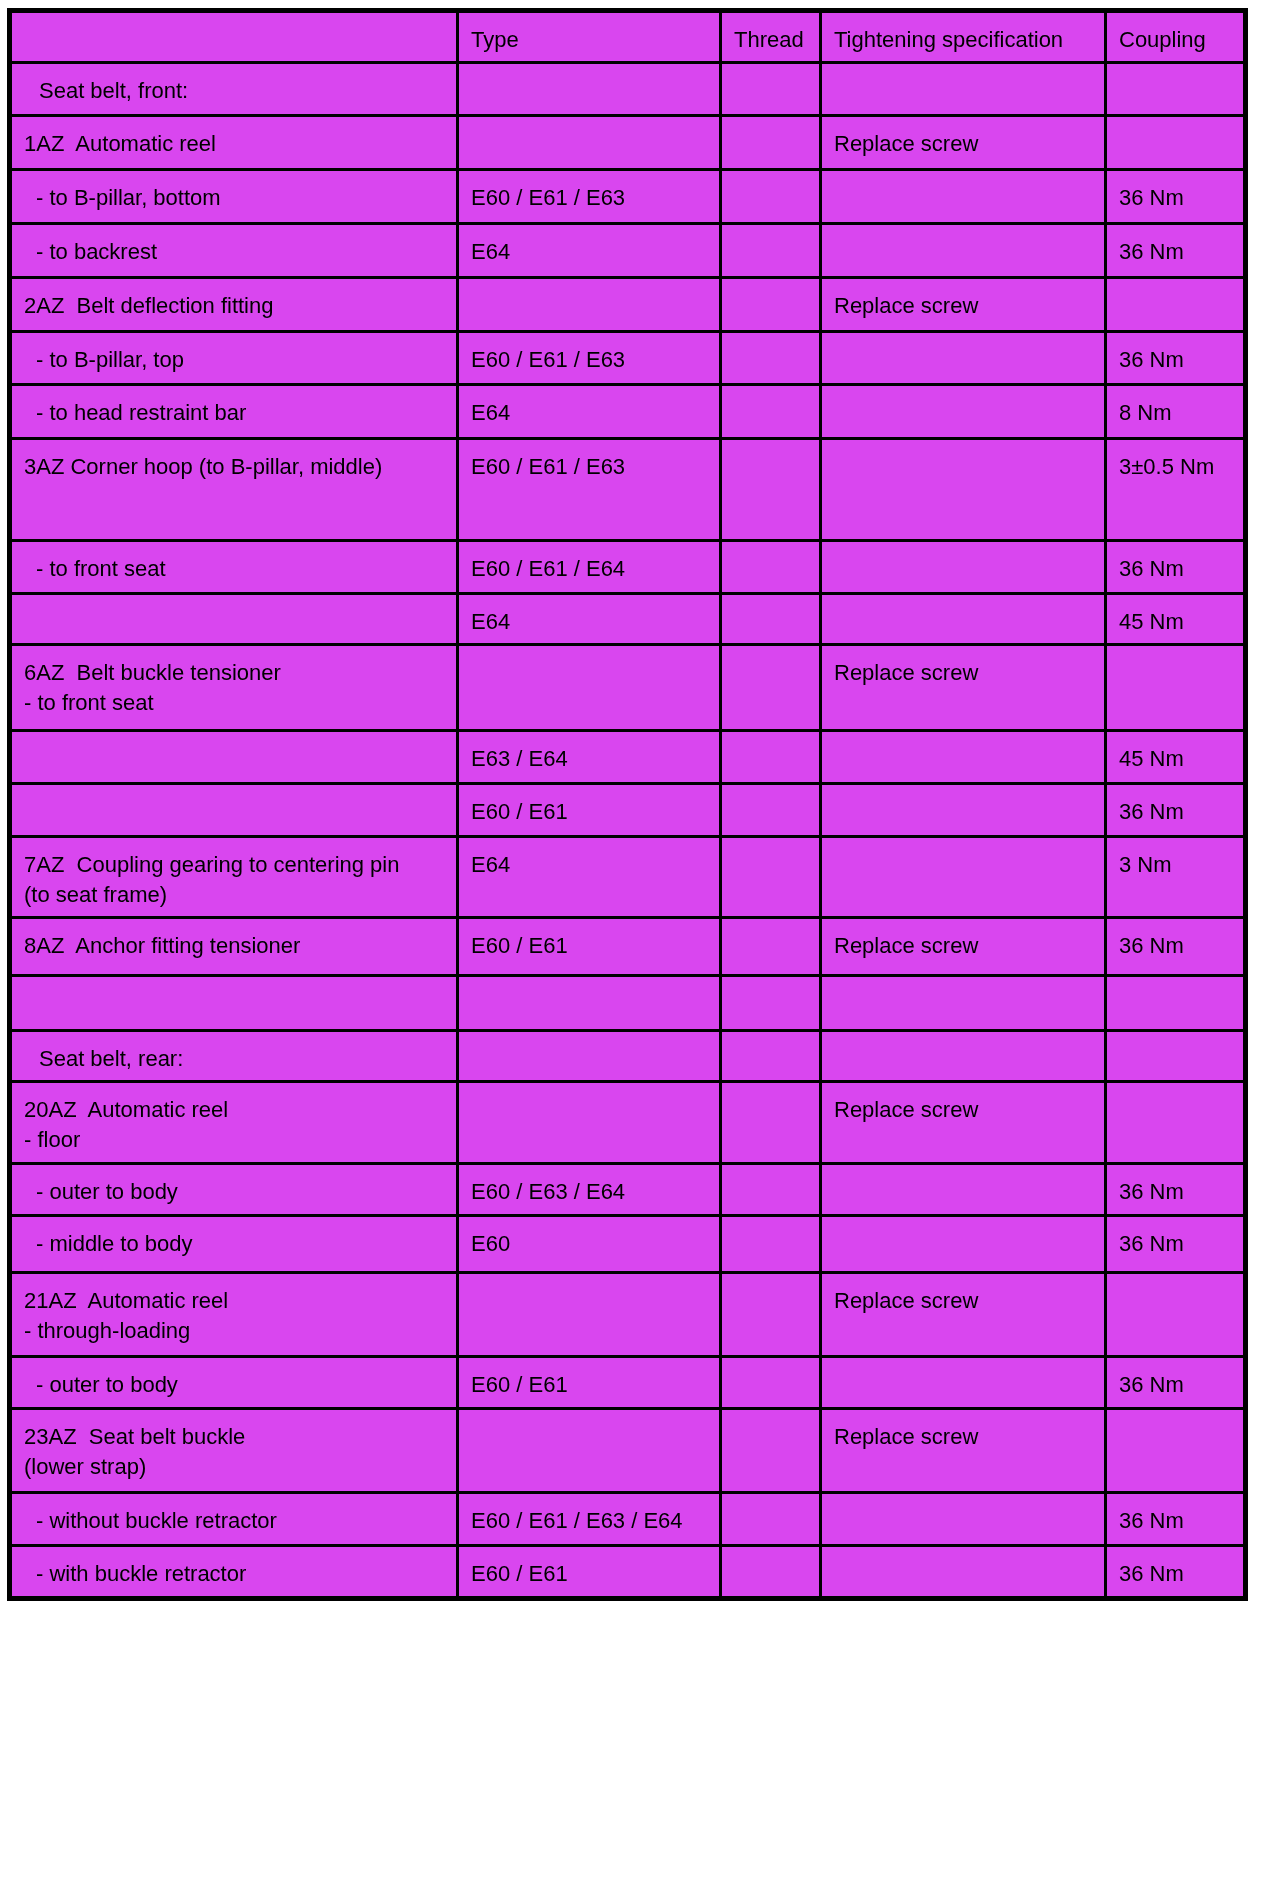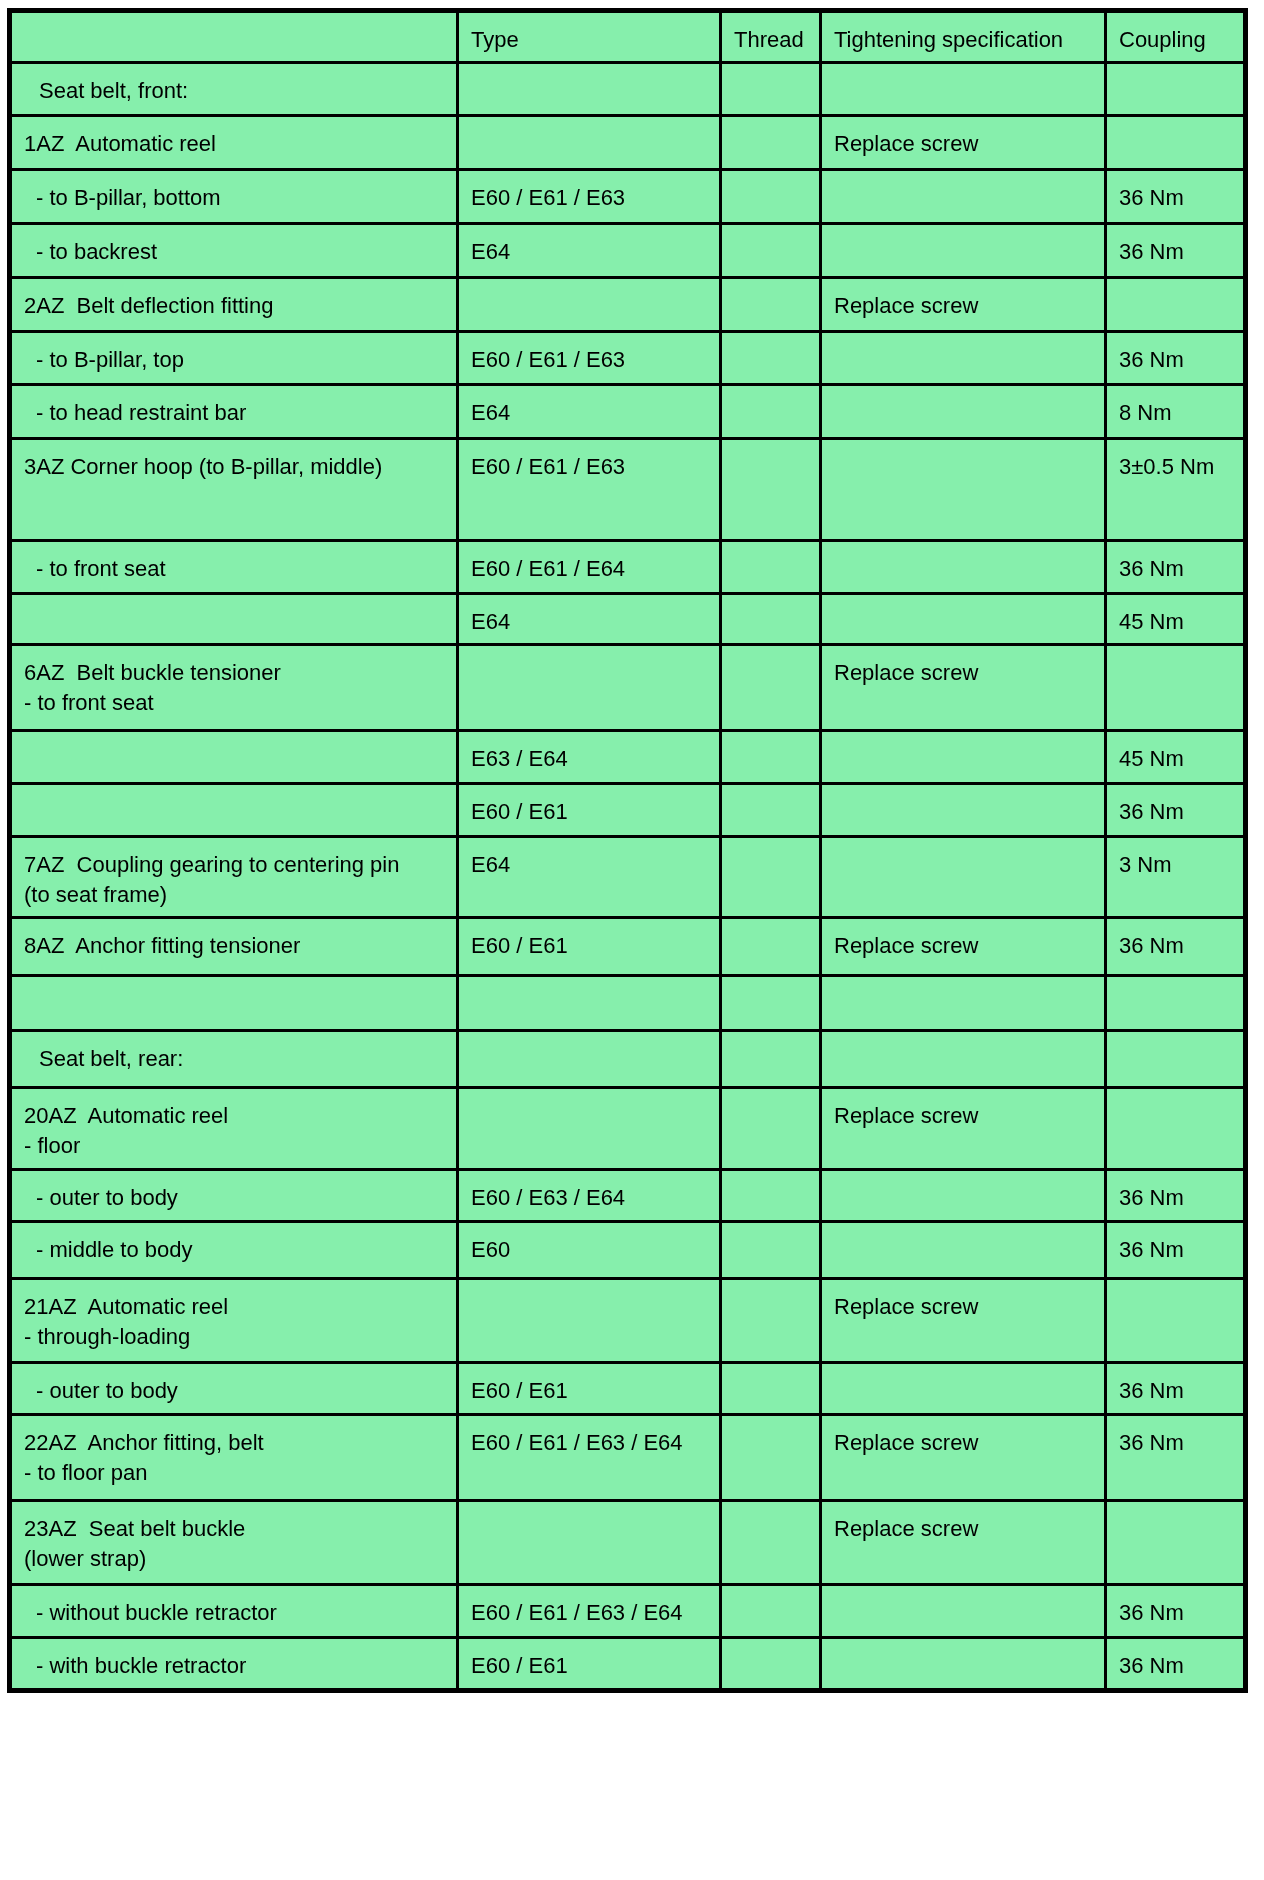--- a/index.html
+++ b/index.html
@@ -16,21 +16,21 @@
   }
   table.spec {
     border-collapse: collapse;
     table-layout: fixed;
     margin: 8px 0 0 7px;
     width: 1236px;
     border: 5px solid #000000;
     font-family: "Liberation Sans", sans-serif;
     font-size: 22px;
     color: #000000;
-    background: #86efac;
+    background: #d946ef;
   }
   col.c0 { width: 448px; }
   col.c1 { width: 263px; }
   col.c2 { width: 100px; }
   col.c3 { width: 285px; }
   col.c4 { width: 140px; }
   th, td {
     border: 3px solid #000000;
     vertical-align: top;
     text-align: left;
@@ -172,21 +172,21 @@
           <td>Replace screw</td>
           <td>36 Nm</td>
         </tr>
         <tr style="height: 55px;">
           <td></td>
           <td></td>
           <td></td>
           <td></td>
           <td></td>
         </tr>
-        <tr style="height: 57px;">
+        <tr style="height: 51px;">
           <td class="section">Seat belt, rear:</td>
           <td></td>
           <td></td>
           <td></td>
           <td></td>
         </tr>
         <tr style="height: 82px;">
           <td>20AZ  Automatic reel
 - floor</td>
           <td></td>
@@ -214,28 +214,20 @@
           <td></td>
           <td></td>
           <td>Replace screw</td>
           <td></td>
         </tr>
         <tr style="height: 52px;">
           <td class="sub">- outer to body</td>
           <td>E60 / E61</td>
           <td></td>
           <td></td>
-          <td>36 Nm</td>
-        </tr>
-        <tr style="height: 86px;">
-          <td>22AZ  Anchor fitting, belt
-- to floor pan</td>
-          <td>E60 / E61 / E63 / E64</td>
-          <td></td>
-          <td>Replace screw</td>
           <td>36 Nm</td>
         </tr>
         <tr style="height: 84px;">
           <td>23AZ  Seat belt buckle
 (lower strap)</td>
           <td></td>
           <td></td>
           <td>Replace screw</td>
           <td></td>
         </tr>

